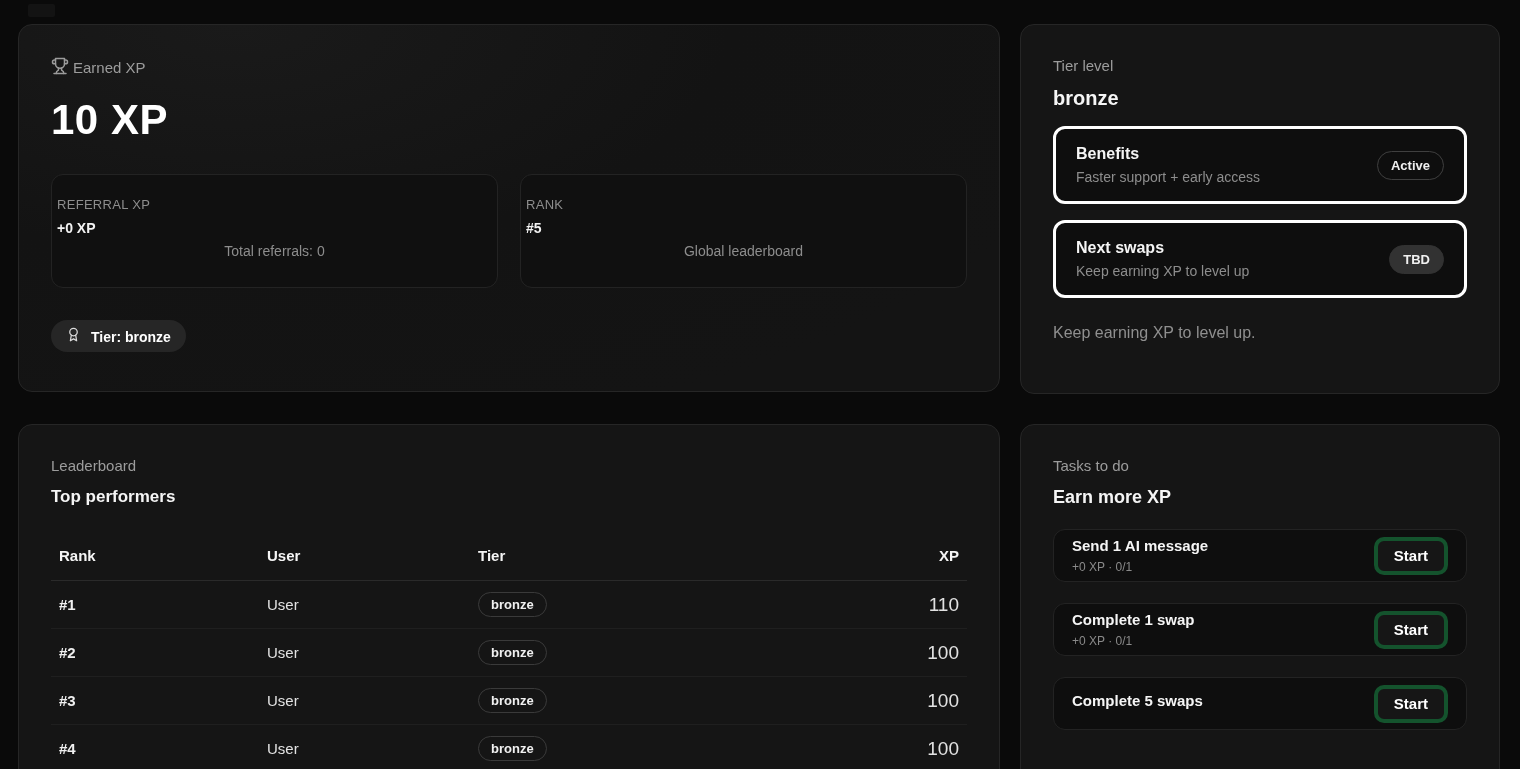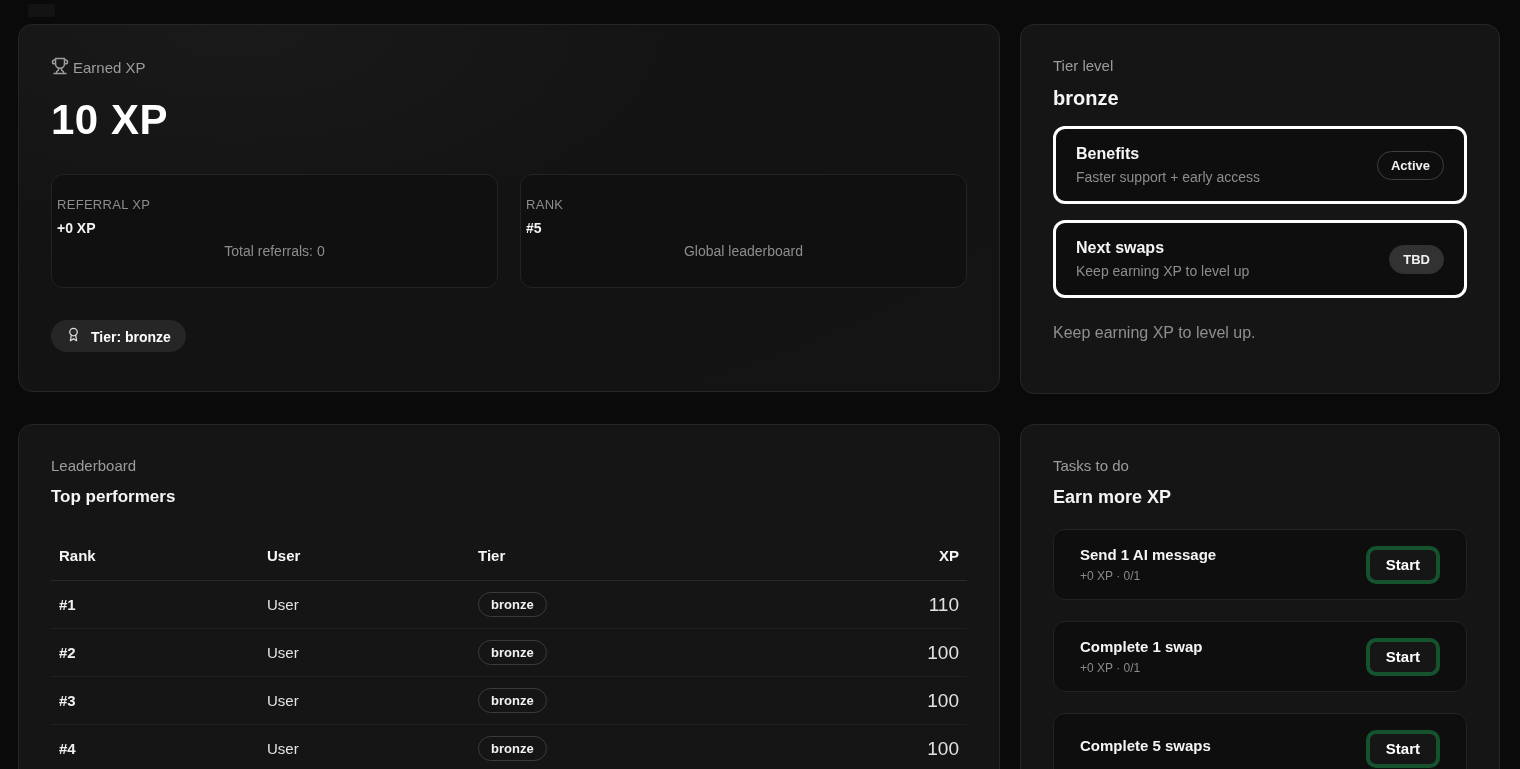--- a/index.html
+++ b/index.html
@@ -80,23 +80,23 @@
   .col-rank { width:216px; padding-left:8px; font-size:15px; font-weight:600; color:#f0f0f0; }
   .col-user { width:211px; font-size:15px; color:#e2e2e2; }
   .col-tier { flex:1; }
   .col-xp { width:150px; text-align:right; padding-right:8px; font-size:19px; color:#e2e2e2; }
   .pill {
     display:inline-block; border:1px solid #3a3a3a; border-radius:999px;
     padding:4px 12px; font-size:13px; font-weight:600; color:#f0f0f0;
   }
 
   .task {
-    margin-top:21px; height:71px;
+    margin-top:21px; height:53px;
     background:#0e0e0e; border:1px solid #232323; border-radius:12px;
-    padding:15px 26px; display:flex; justify-content:space-between; align-items:center;
+    padding:15px 18px; display:flex; justify-content:space-between; align-items:center;
   }
   .task:first-of-type { margin-top:28px; }
   .task-title { font-size:15px; font-weight:700; color:#f5f5f5; }
   .task-meta { font-size:12px; color:#8a8a8a; margin-top:6px; }
   .start-btn {
     min-width:71px; height:38px; border-radius:10px;
     border:4px solid #14532d; background:#161616; color:#ffffff;
     font-size:15px; font-weight:600; font-family:inherit; cursor:pointer;
     padding:0 16px;
   }

